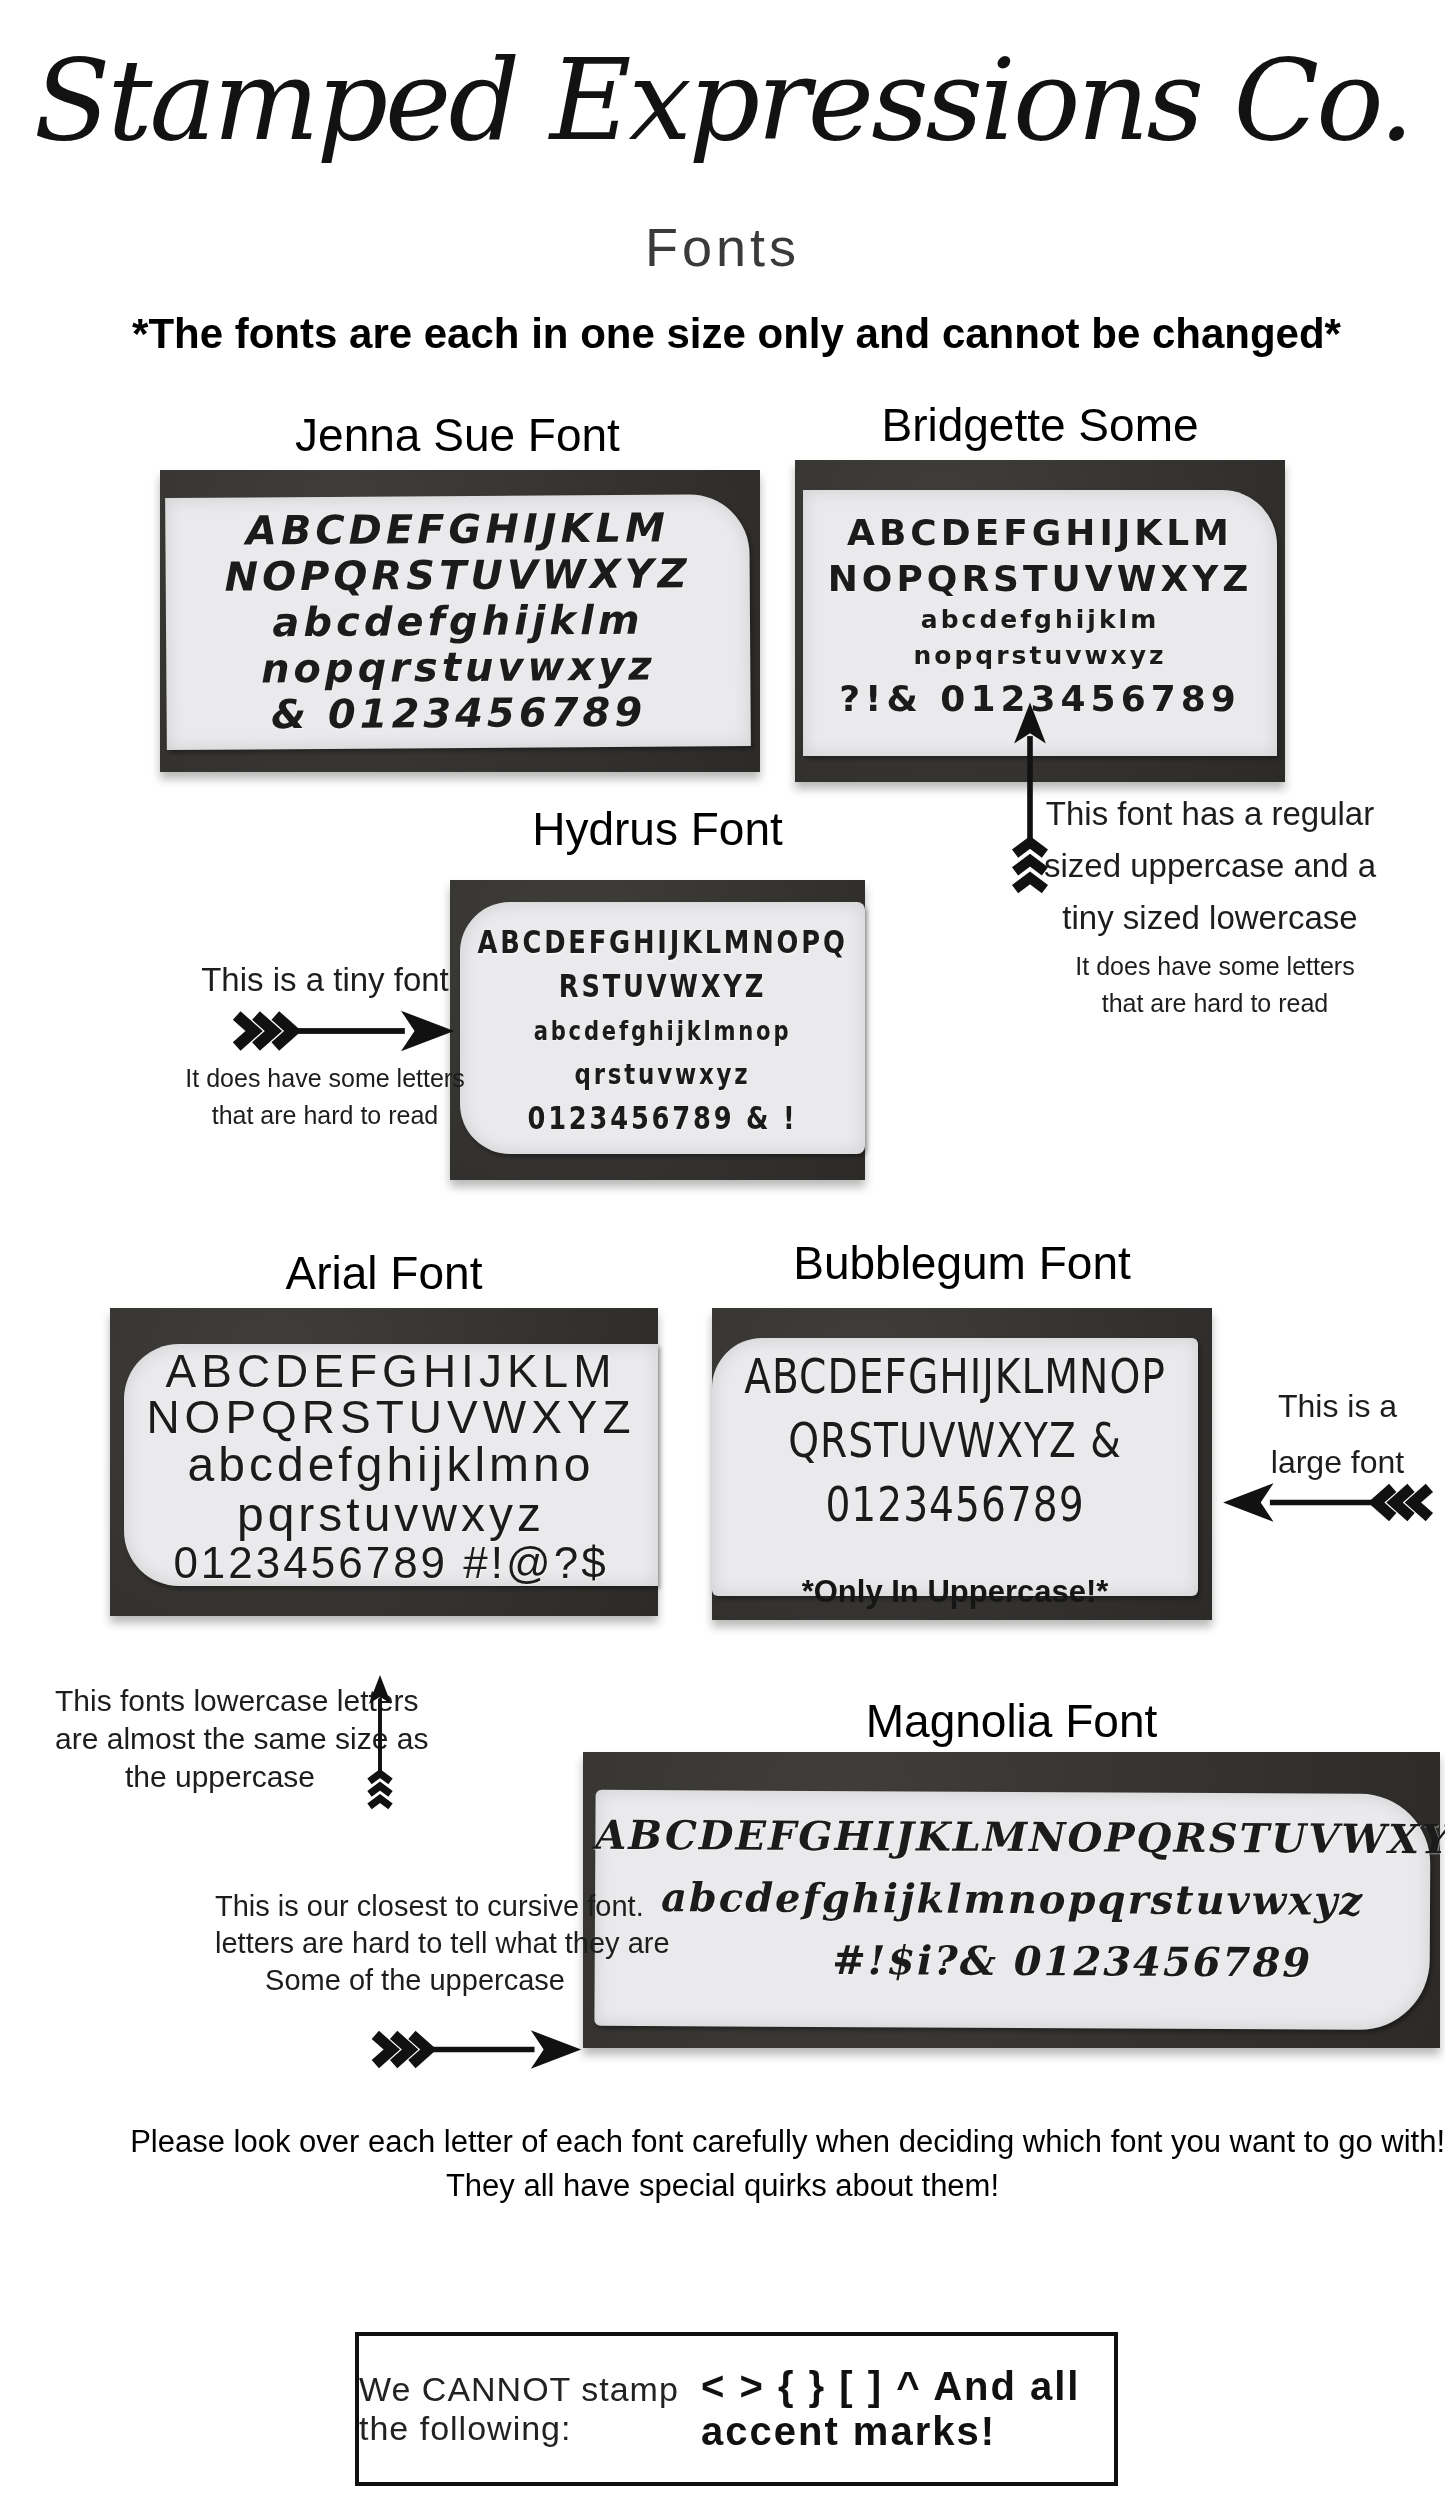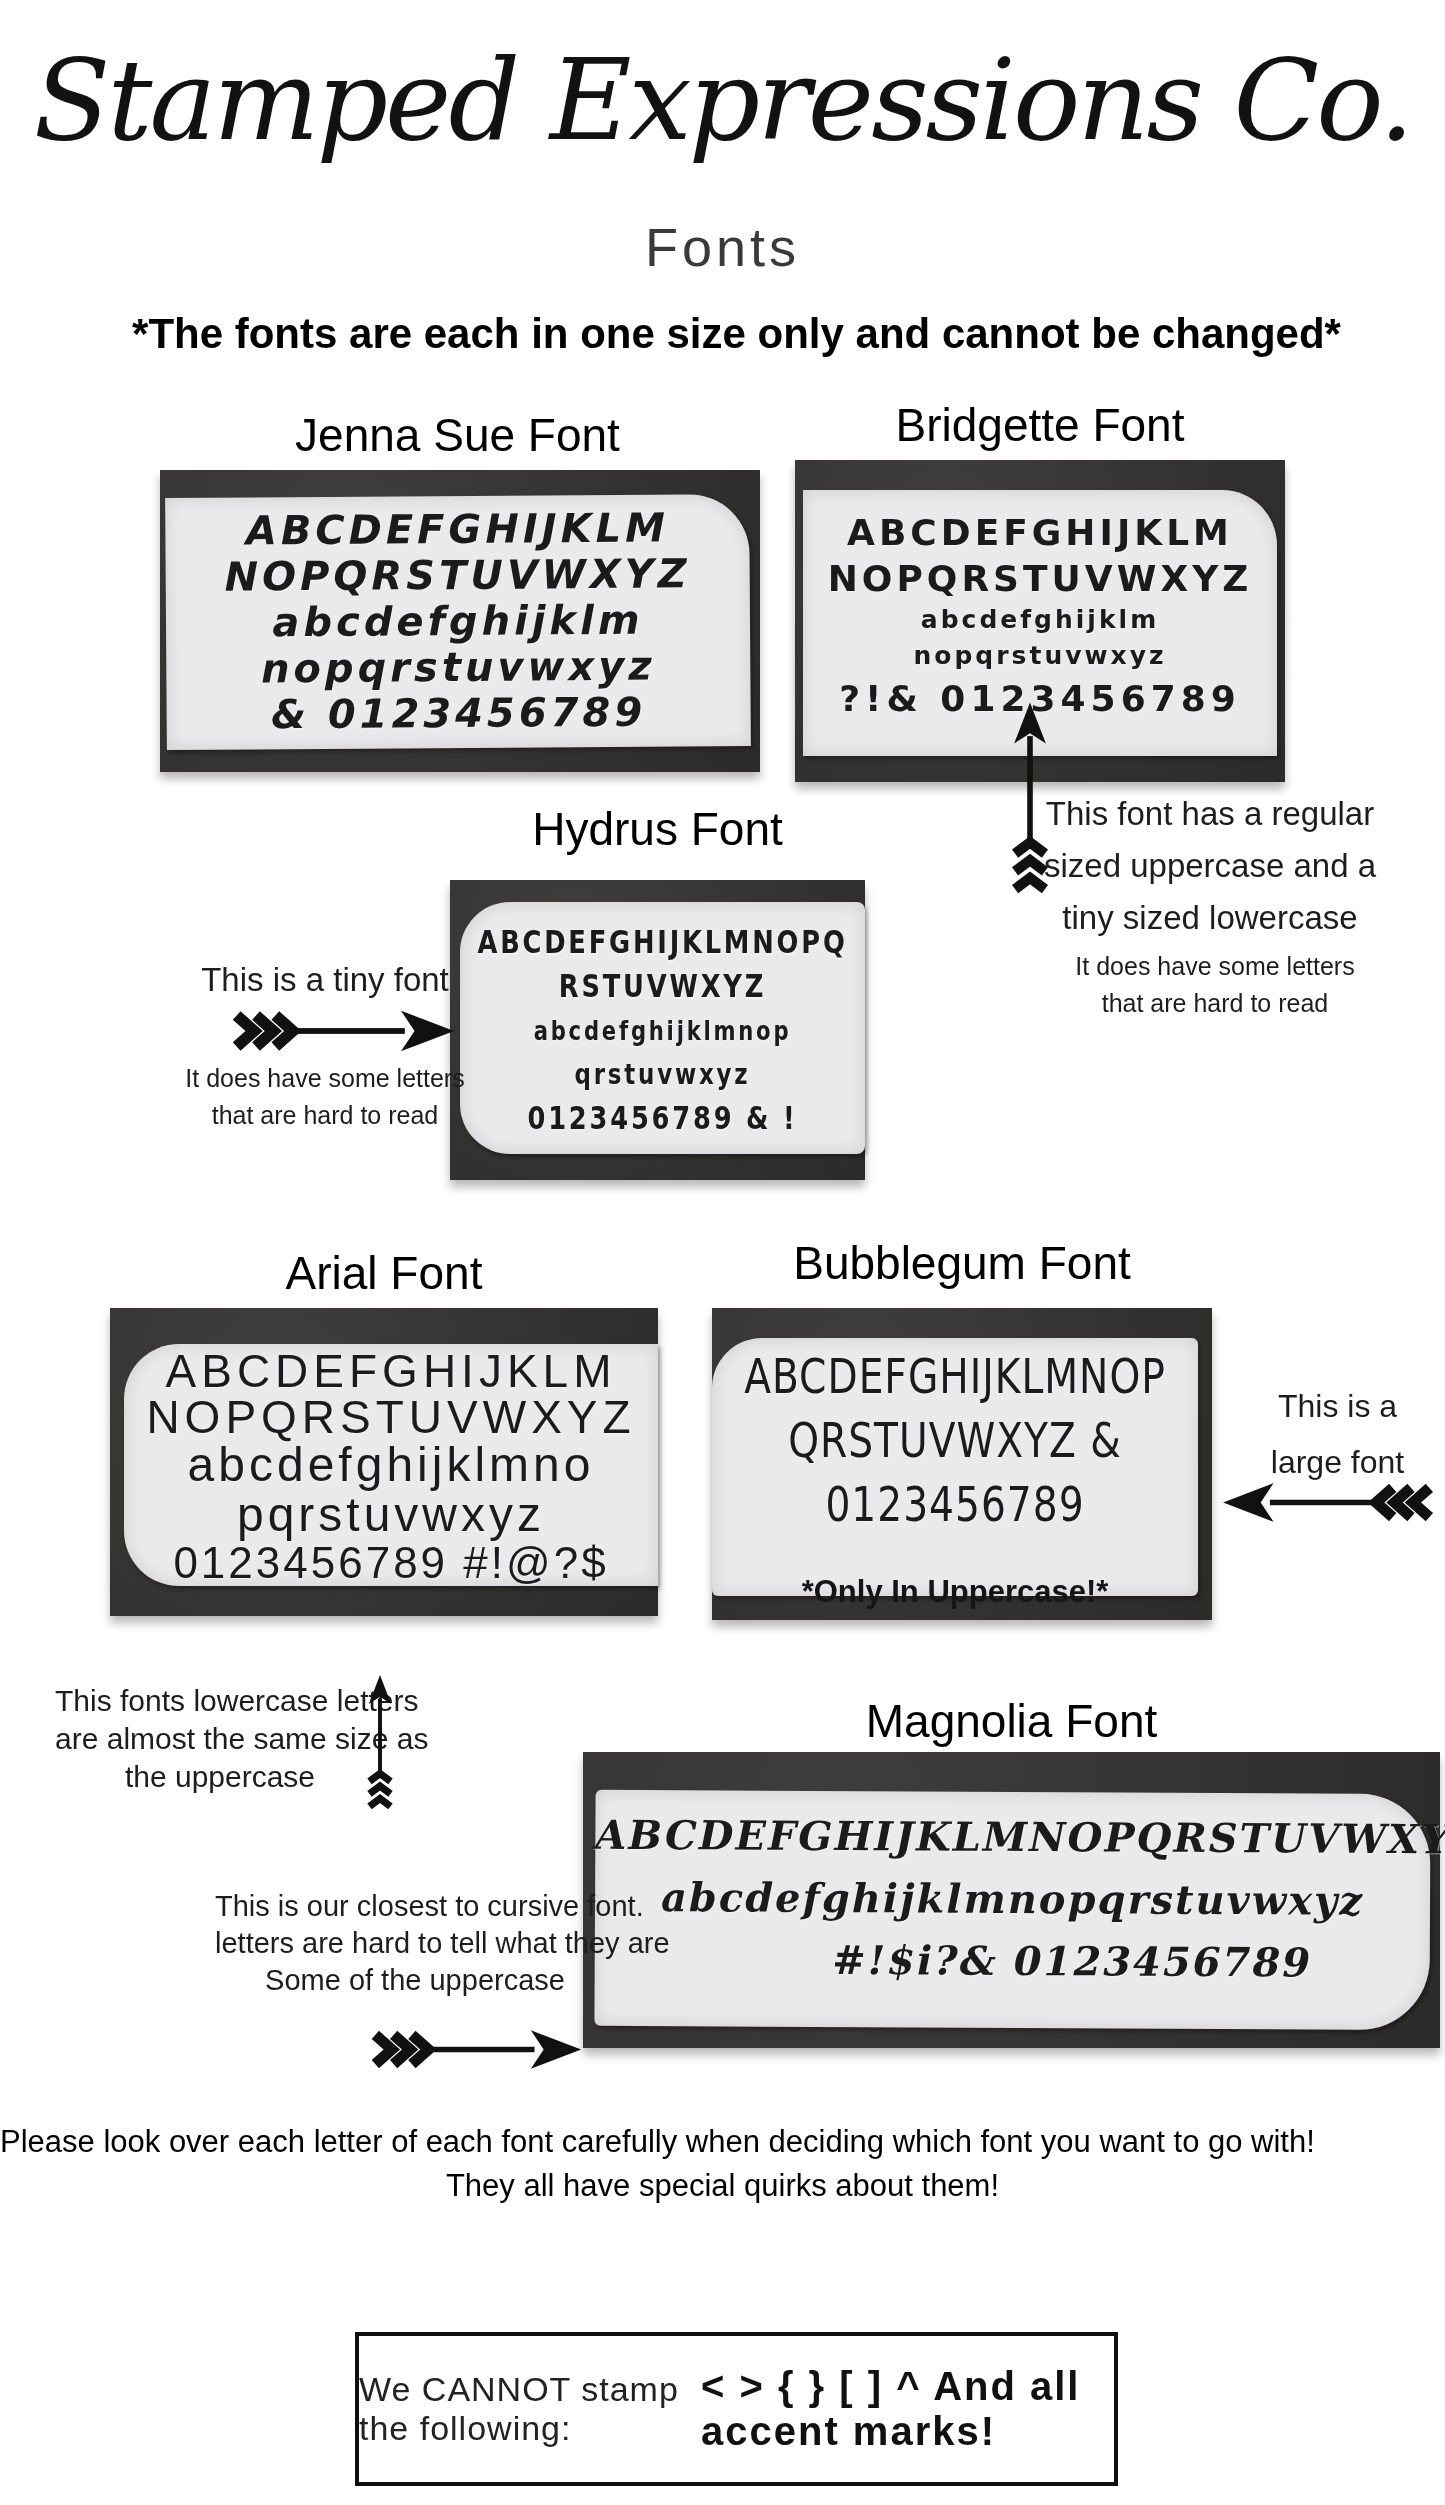--- a/index.html
+++ b/index.html
@@ -84,21 +84,21 @@
 
   .arr{position:absolute;}
   .arr svg{display:block;width:100%;height:100%;}
   .a-bridgette{left:1002px;top:698px;width:56px;height:205px;}
   .a-arial{left:352px;top:1675px;width:56px;height:138px;}
   .a-hydrus{left:225px;top:1002px;width:235px;height:58px;}
   .a-magnolia{left:368px;top:2022px;width:215px;height:55px;}
   .a-bubblegum{left:1215px;top:1475px;width:228px;height:55px;}
 
   
-  .footer1{position:absolute;top:2124px;left:0;right:0;text-align:left;font-size:31px;color:#000;}
+  .footer1{position:absolute;top:2124px;left:0;right:0;text-align:right;font-size:31px;color:#000;}
   .footer2{position:absolute;top:2168px;left:0;right:0;text-align:center;font-size:31px;color:#000;}
   .cbox{position:absolute;left:355px;top:2332px;width:755px;height:146px;border:4px solid #0f0f0f;
         display:flex;flex-direction:row;align-items:center;justify-content:center;gap:16px;background:#fff;}
   .cbox-title{font-size:34px;color:#222;letter-spacing:1px;}
   .cbox-symbols{font-size:40px;font-weight:700;color:#111;letter-spacing:2px;}
 </style>
 </head>
 <body>
 
 <div class="canvas">
@@ -111,21 +111,21 @@
   <div class="photo p-jenna">
     <div class="plate pl-jenna">
       <div class="sl">ABCDEFGHIJKLM</div>
       <div class="sl">NOPQRSTUVWXYZ</div>
       <div class="sl">abcdefghijklm</div>
       <div class="sl">nopqrstuvwxyz</div>
       <div class="sl">&amp; 0123456789</div>
     </div>
   </div>
 
-  <div class="ftitle t-bridgette">Bridgette Font</div>
+  <div class="ftitle t-bridgette">Bridgette Some</div>
   <div class="photo p-bridgette">
     <div class="plate pl-bridgette">
       <div class="sl">ABCDEFGHIJKLM</div>
       <div class="sl">NOPQRSTUVWXYZ</div>
       <div class="sl tiny">abcdefghijklm</div>
       <div class="sl tiny">nopqrstuvwxyz</div>
       <div class="sl sym">?!&amp; 0123456789</div>
     </div>
   </div>
   <div class="arr a-bridgette">

